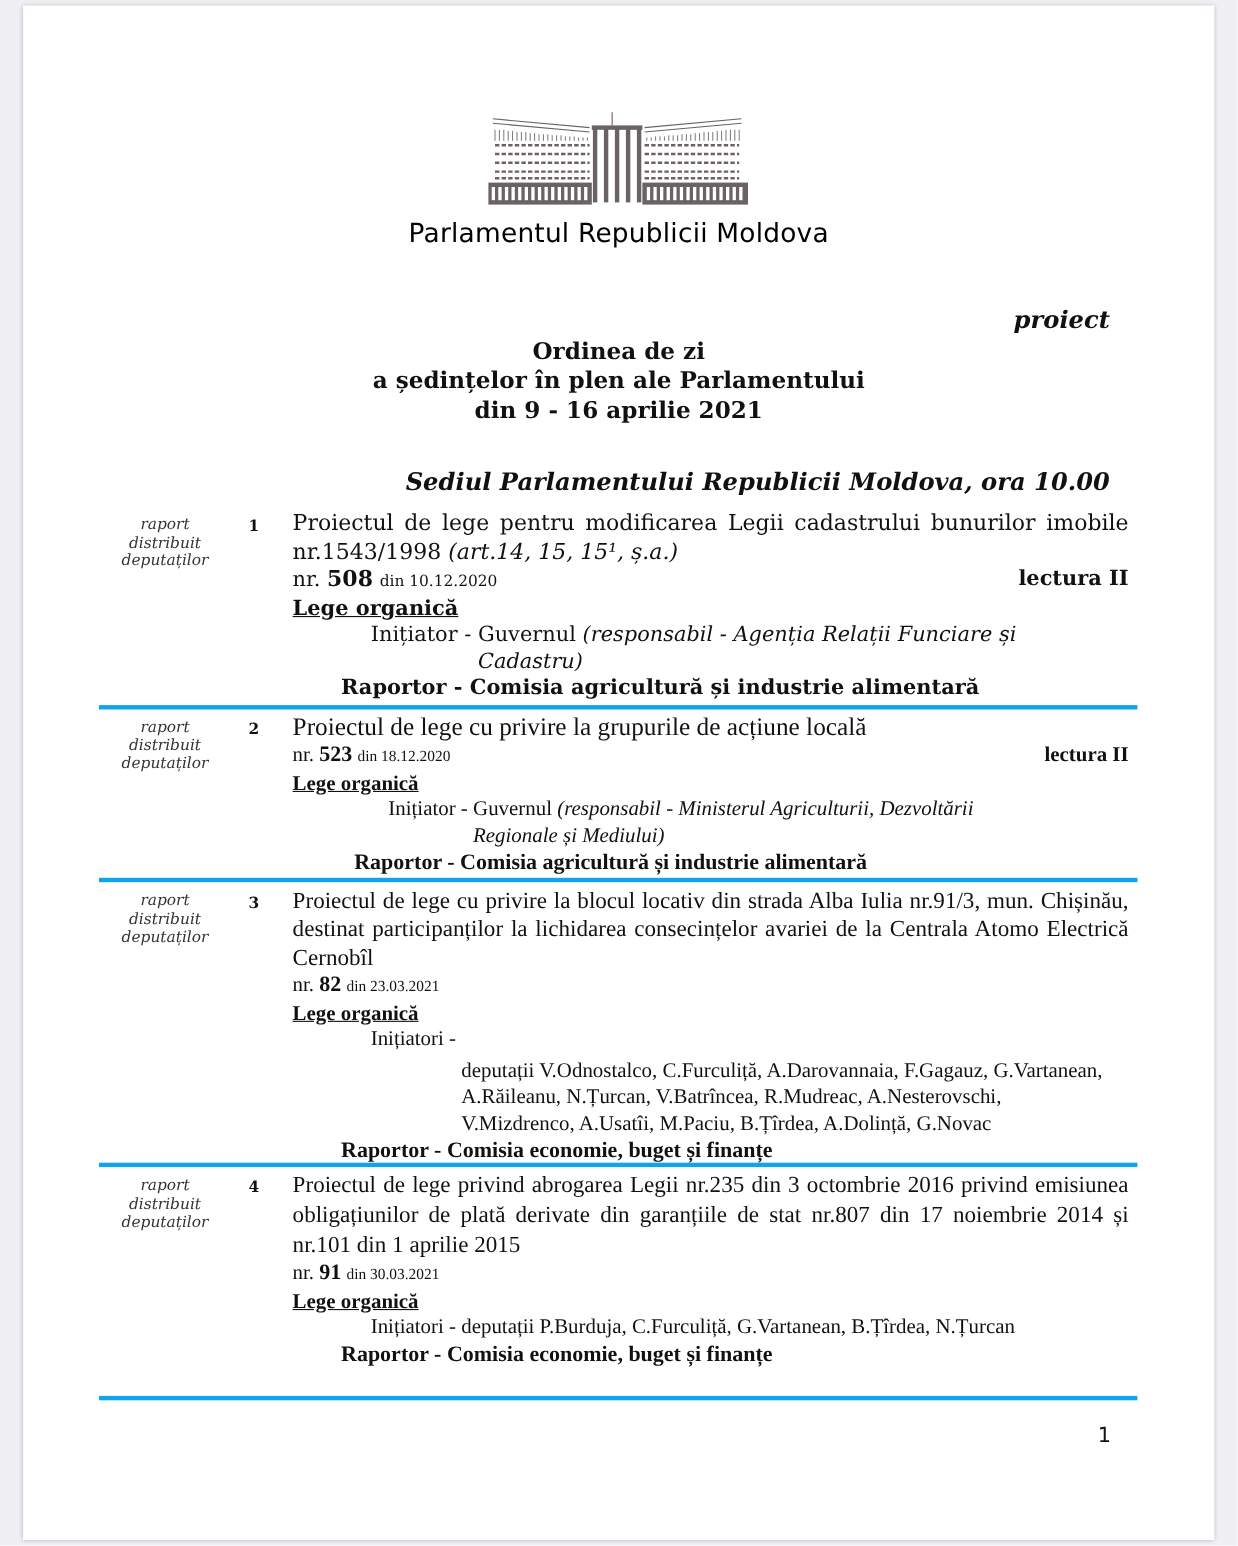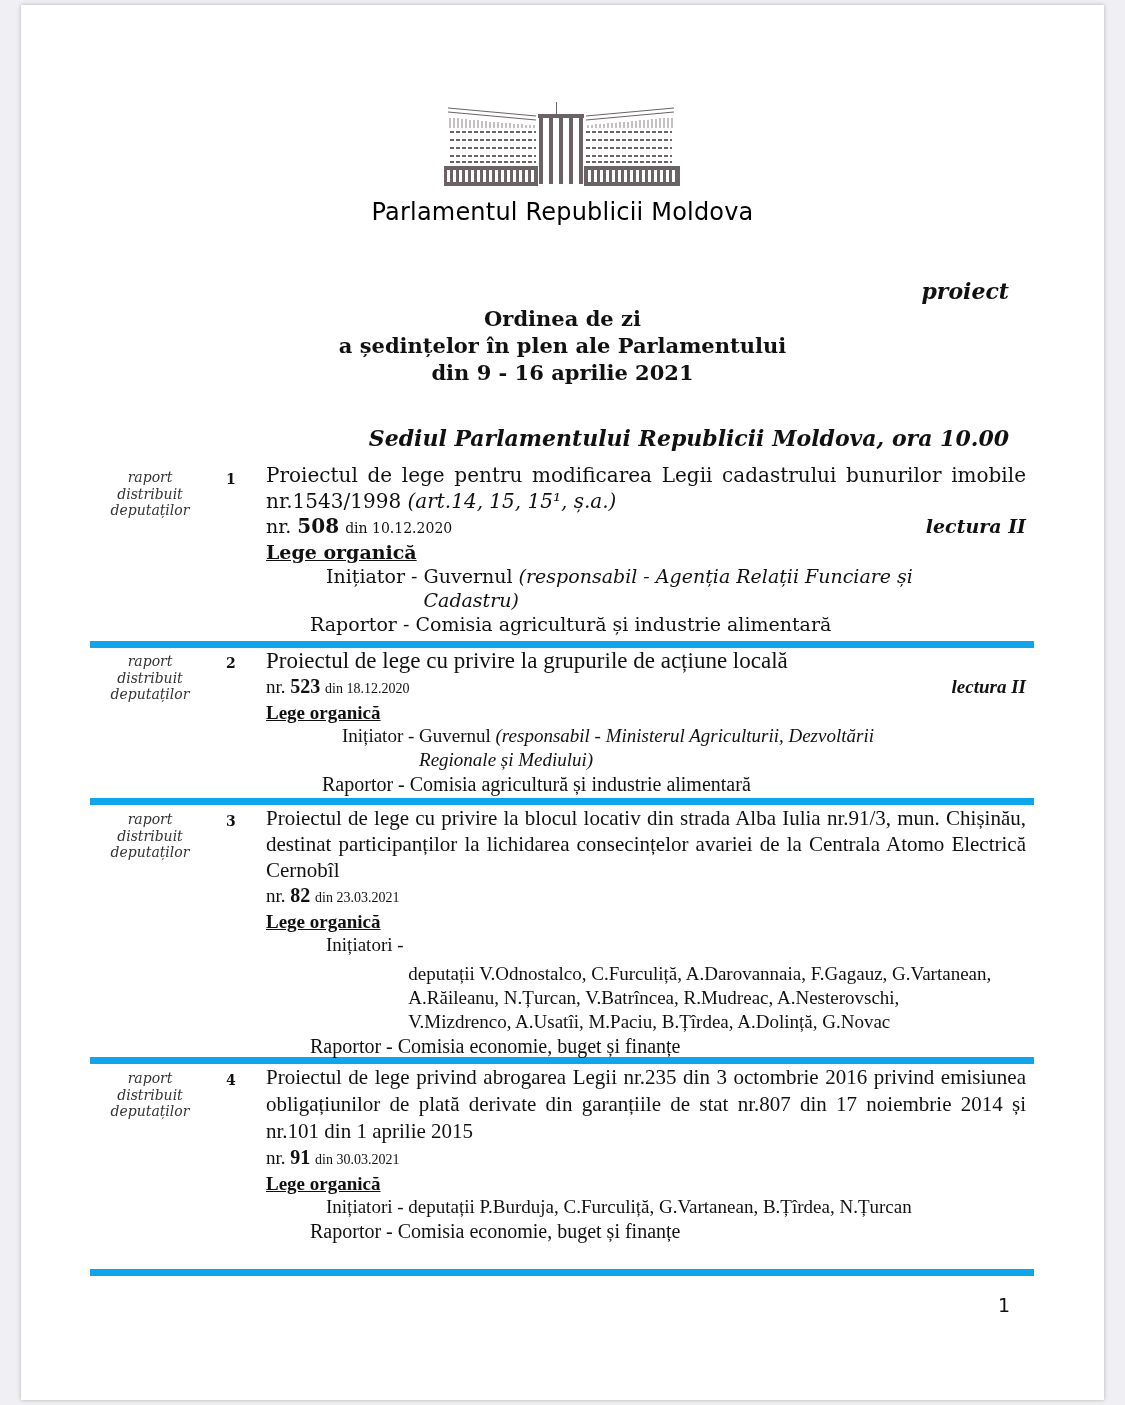--- a/index.html
+++ b/index.html
@@ -28,41 +28,41 @@
   .title-block {
     position:absolute; left:300px; width:525px; top:305px; text-align:center;
     font-weight:bold; font-size:21px; line-height:27px;
   }
   .venue {
     position:absolute; right:116px; top:425px;
     font-style:italic; font-weight:bold; font-size:22px;
   }
   .item {
     position:absolute; left:90px; width:944px;
-    border-bottom:7px solid #0ea5e9;
+    border-bottom:4px solid #0ea5e9;
   }
   .side {
     position:absolute; left:0; width:120px; top:6px; text-align:center;
     font-style:italic; font-size:14px; line-height:16.5px; color:#333;
   }
   .num {
     position:absolute; left:136px; top:8px; font-weight:bold; font-size:14px;
   }
   .content { position:absolute; left:176px; right:8px; top:0; }
   .desc { font-size:20px; line-height:25.5px; text-align:justify; text-align-last:left; }
   .nrline { font-size:19px; line-height:25px; position:relative; }
   .nrline b { font-size:20px; }
   .nrline .date { font-size:14px; }
-  .lectura { position:absolute; right:0; top:0; font-weight:bold; font-size:19px;font-style:italic; }
+  .lectura { position:absolute; right:0; top:0; font-weight:bold; font-size:19px; }
   .lege { font-weight:bold; text-decoration:underline; font-size:19px; line-height:23px; }
   .init { font-size:19px; line-height:24px; display:flex; }
-  .init .lbl { white-space:pre; }
+  .init .lbl { white-space:pre;margin-left:11px; }
   .init .val { flex:1; }
   .init i { font-style:italic; }
-  .raport { font-weight:normal; font-size:19px; line-height:25px; }
+  .raport { font-weight:bold; font-size:19px; line-height:25px; }
   .pagenum {
     position:absolute; left:998px; top:1294px;
     font-family:"DejaVu Sans", sans-serif; font-size:19px;
   }
   .compact .desc, .compact .nrline, .compact .init, .compact .raport, .compact .lege {
     font-family:"Liberation Serif", serif;
   }
 </style>
 </head>
 <body>

